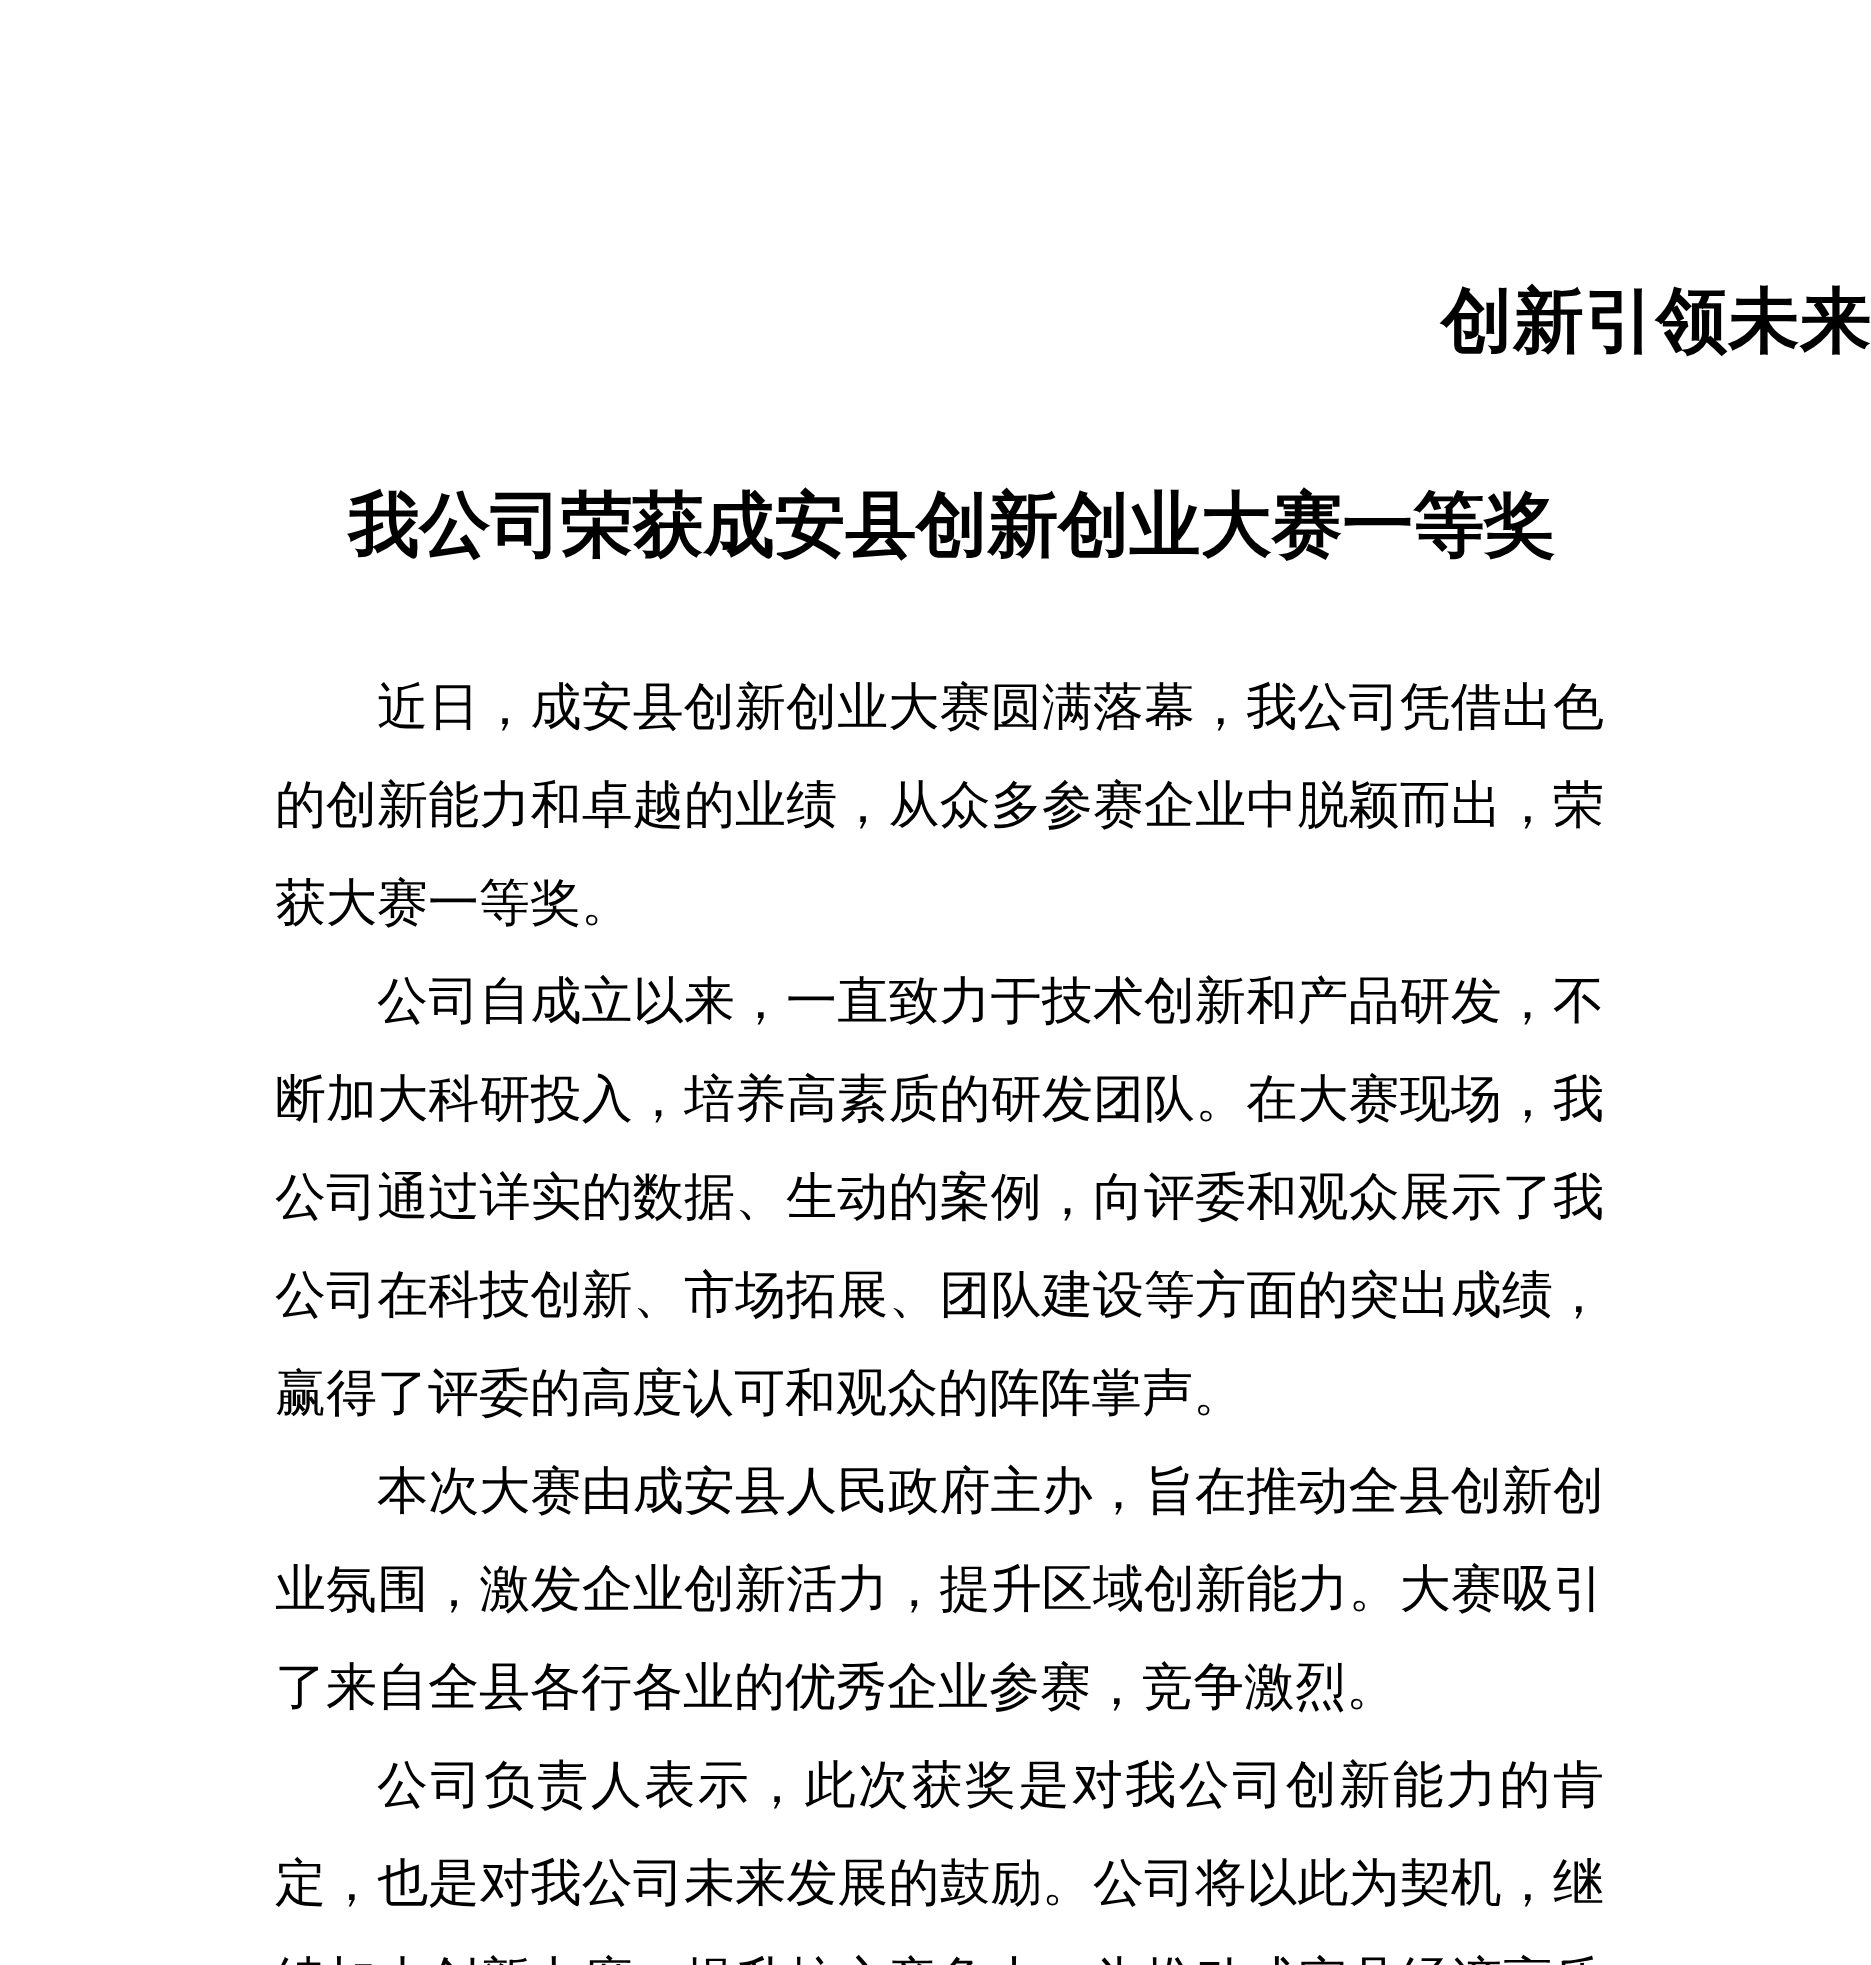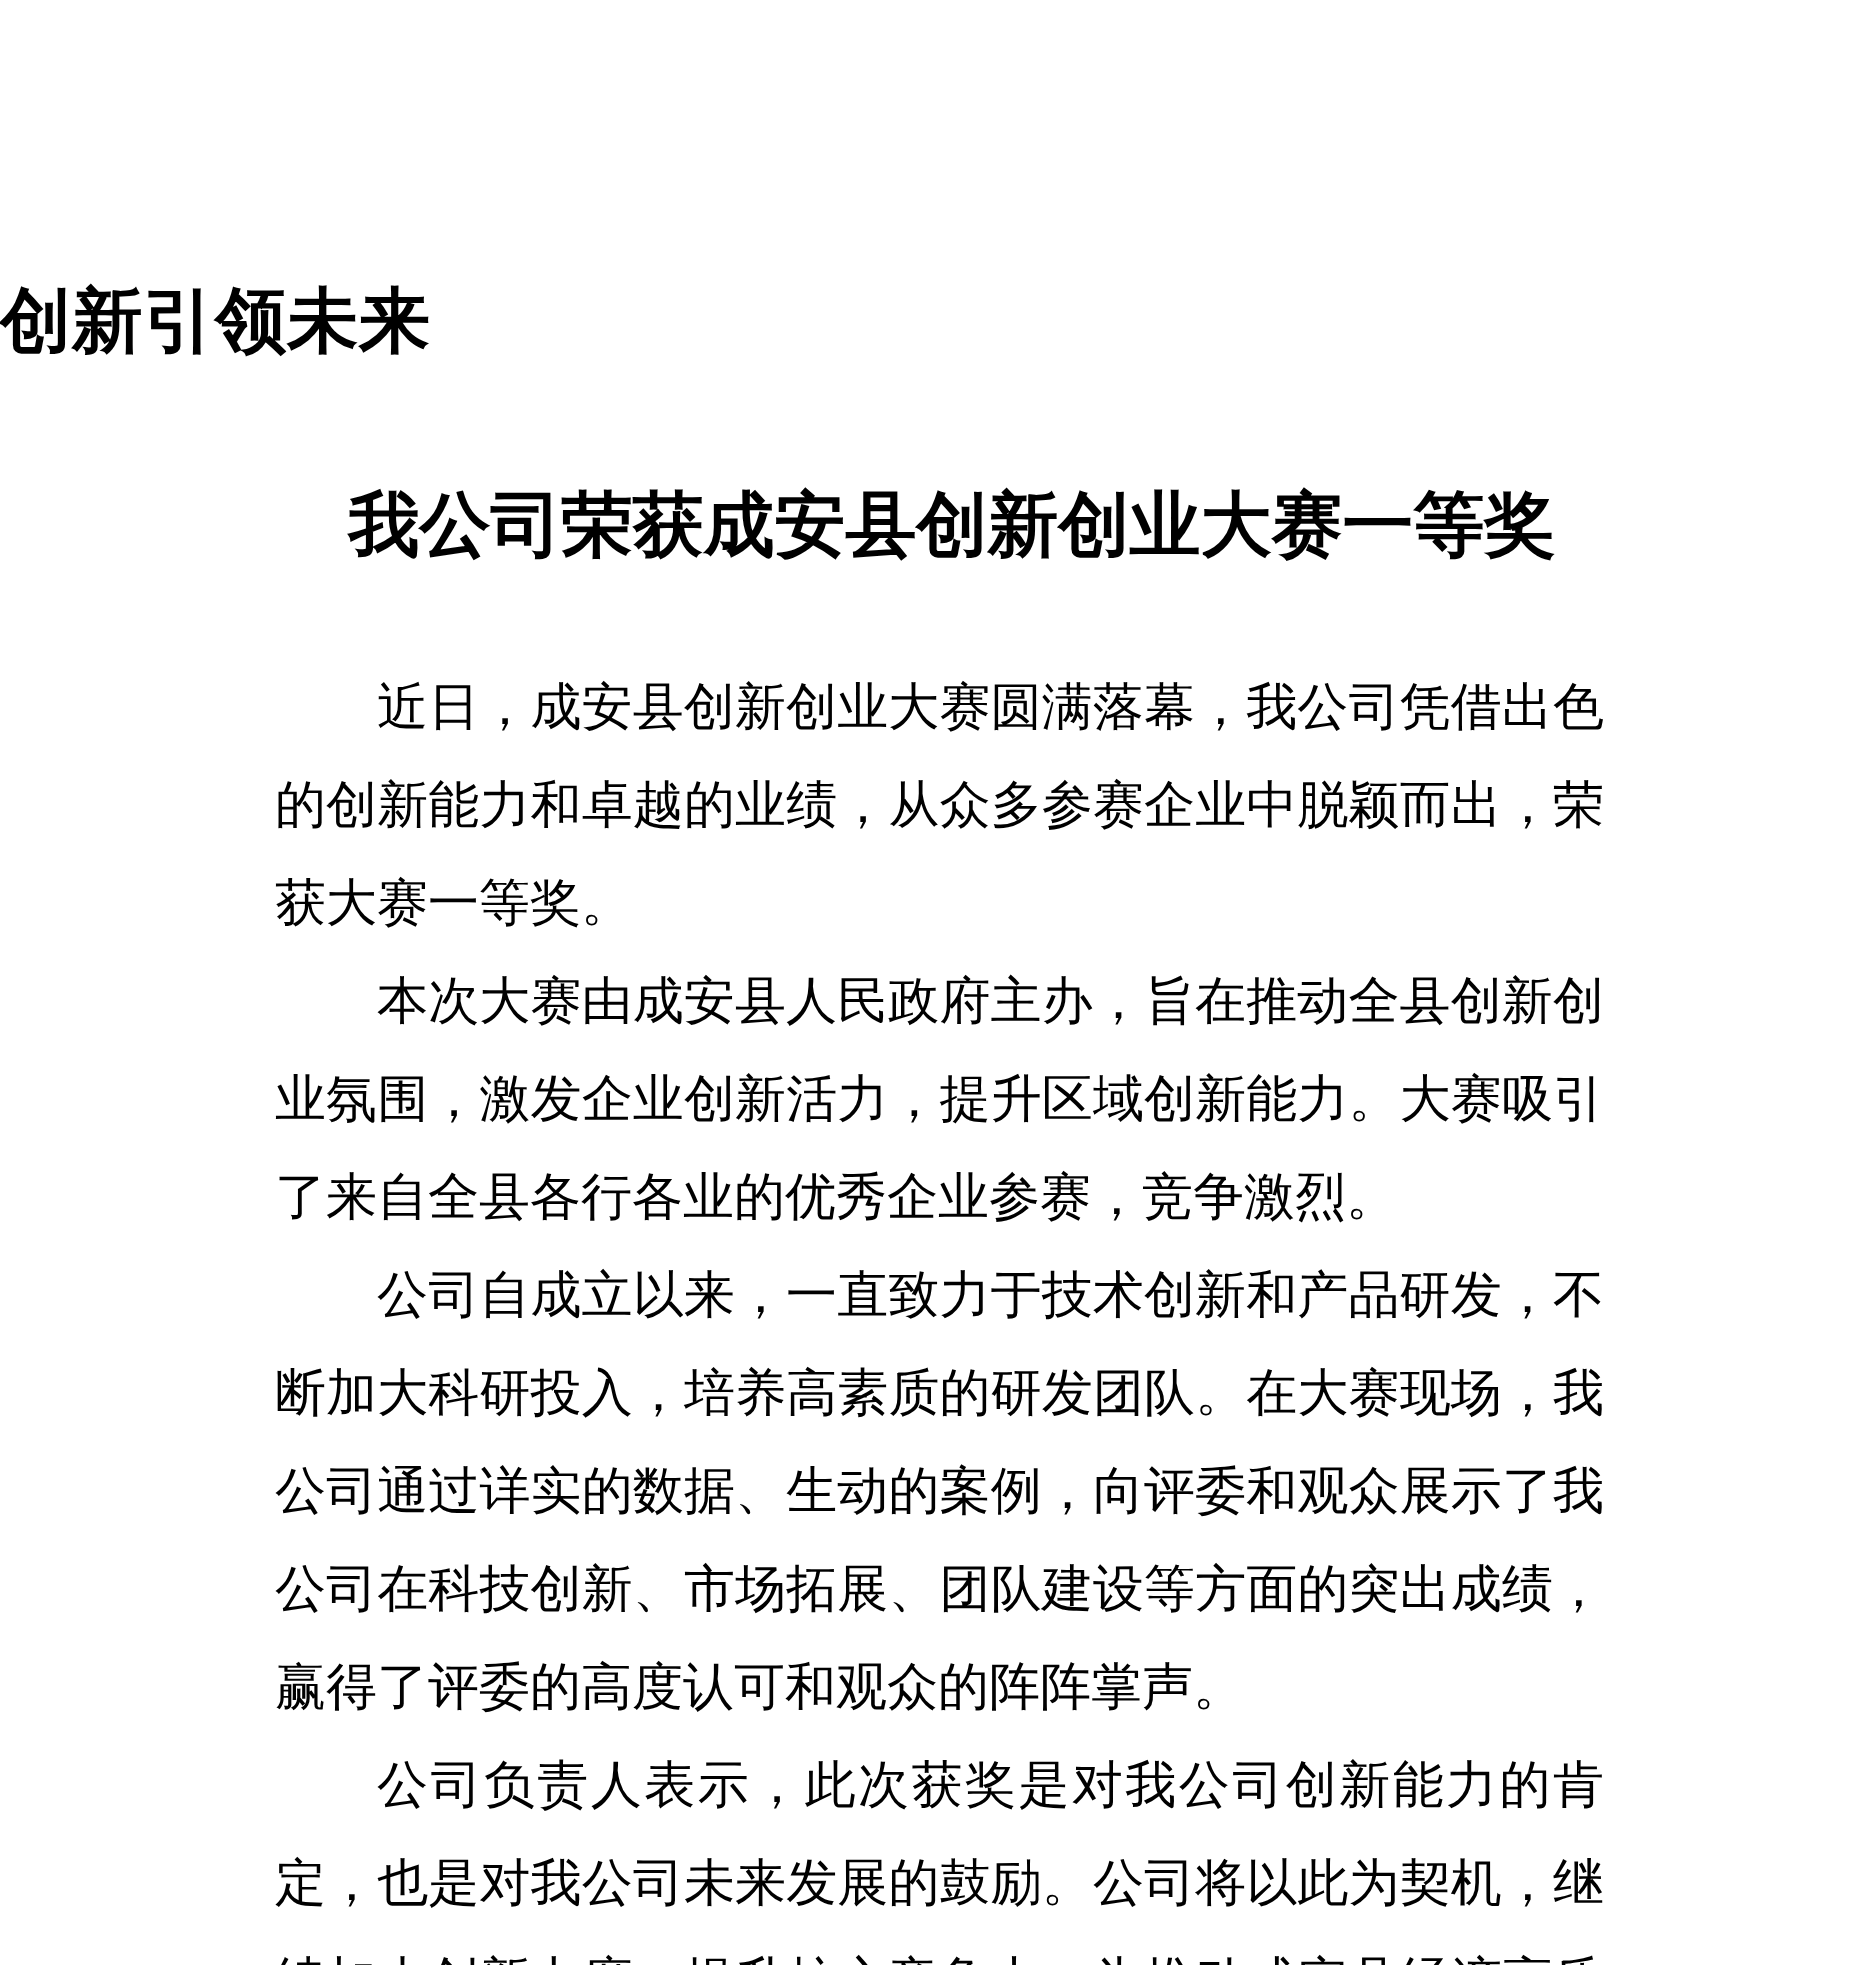--- a/index.html
+++ b/index.html
@@ -15,21 +15,21 @@
     color: #000000;
     font-family: "DejaVu Serif", "Liberation Serif", serif;
     overflow: hidden;
   }
   .doc-title {
     margin: 0;
     padding-top: 265px;
     font-size: 71px;
     line-height: 110px;
     font-weight: bold;
-    text-align: left;
+    text-align: right;
     letter-spacing: 0.8px;
   }
   .doc-subtitle {
     margin: 94px 0 0 0;
     font-size: 71px;
     line-height: 110px;
     font-weight: bold;
     text-align: center;
     letter-spacing: 0;
     white-space: nowrap;
@@ -52,19 +52,19 @@
 </head>
 <body>
 
 <div class="page">
   <h1 class="doc-title">创新引领未来</h1>
 
   <h2 class="doc-subtitle">我公司荣获成安县创新创业大赛一等奖</h2>
 
   <div class="doc-body">
     <p>近日，成安县创新创业大赛圆满落幕，我公司凭借出色的创新能力和卓越的业绩，从众多参赛企业中脱颖而出，荣获大赛一等奖。</p>
+    <p>公司自成立以来，一直致力于技术创新和产品研发，不断加大科研投入，培养高素质的研发团队。在大赛现场，我公司通过详实的数据、生动的案例，向评委和观众展示了我公司在科技创新、市场拓展、团队建设等方面的突出成绩，赢得了评委的高度认可和观众的阵阵掌声。</p>
     <p>本次大赛由成安县人民政府主办，旨在推动全县创新创业氛围，激发企业创新活力，提升区域创新能力。大赛吸引了来自全县各行各业的优秀企业参赛，竞争激烈。</p>
-    <p>公司自成立以来，一直致力于技术创新和产品研发，不断加大科研投入，培养高素质的研发团队。在大赛现场，我公司通过详实的数据、生动的案例，向评委和观众展示了我公司在科技创新、市场拓展、团队建设等方面的突出成绩，赢得了评委的高度认可和观众的阵阵掌声。</p>
     <p>公司负责人表示，此次获奖是对我公司创新能力的肯定，也是对我公司未来发展的鼓励。公司将以此为契机，继续加大创新力度，提升核心竞争力，为推动成安县经济高质量发展贡献力量。</p>
 
   </div>
 </div>
 
 
 </body></html>

